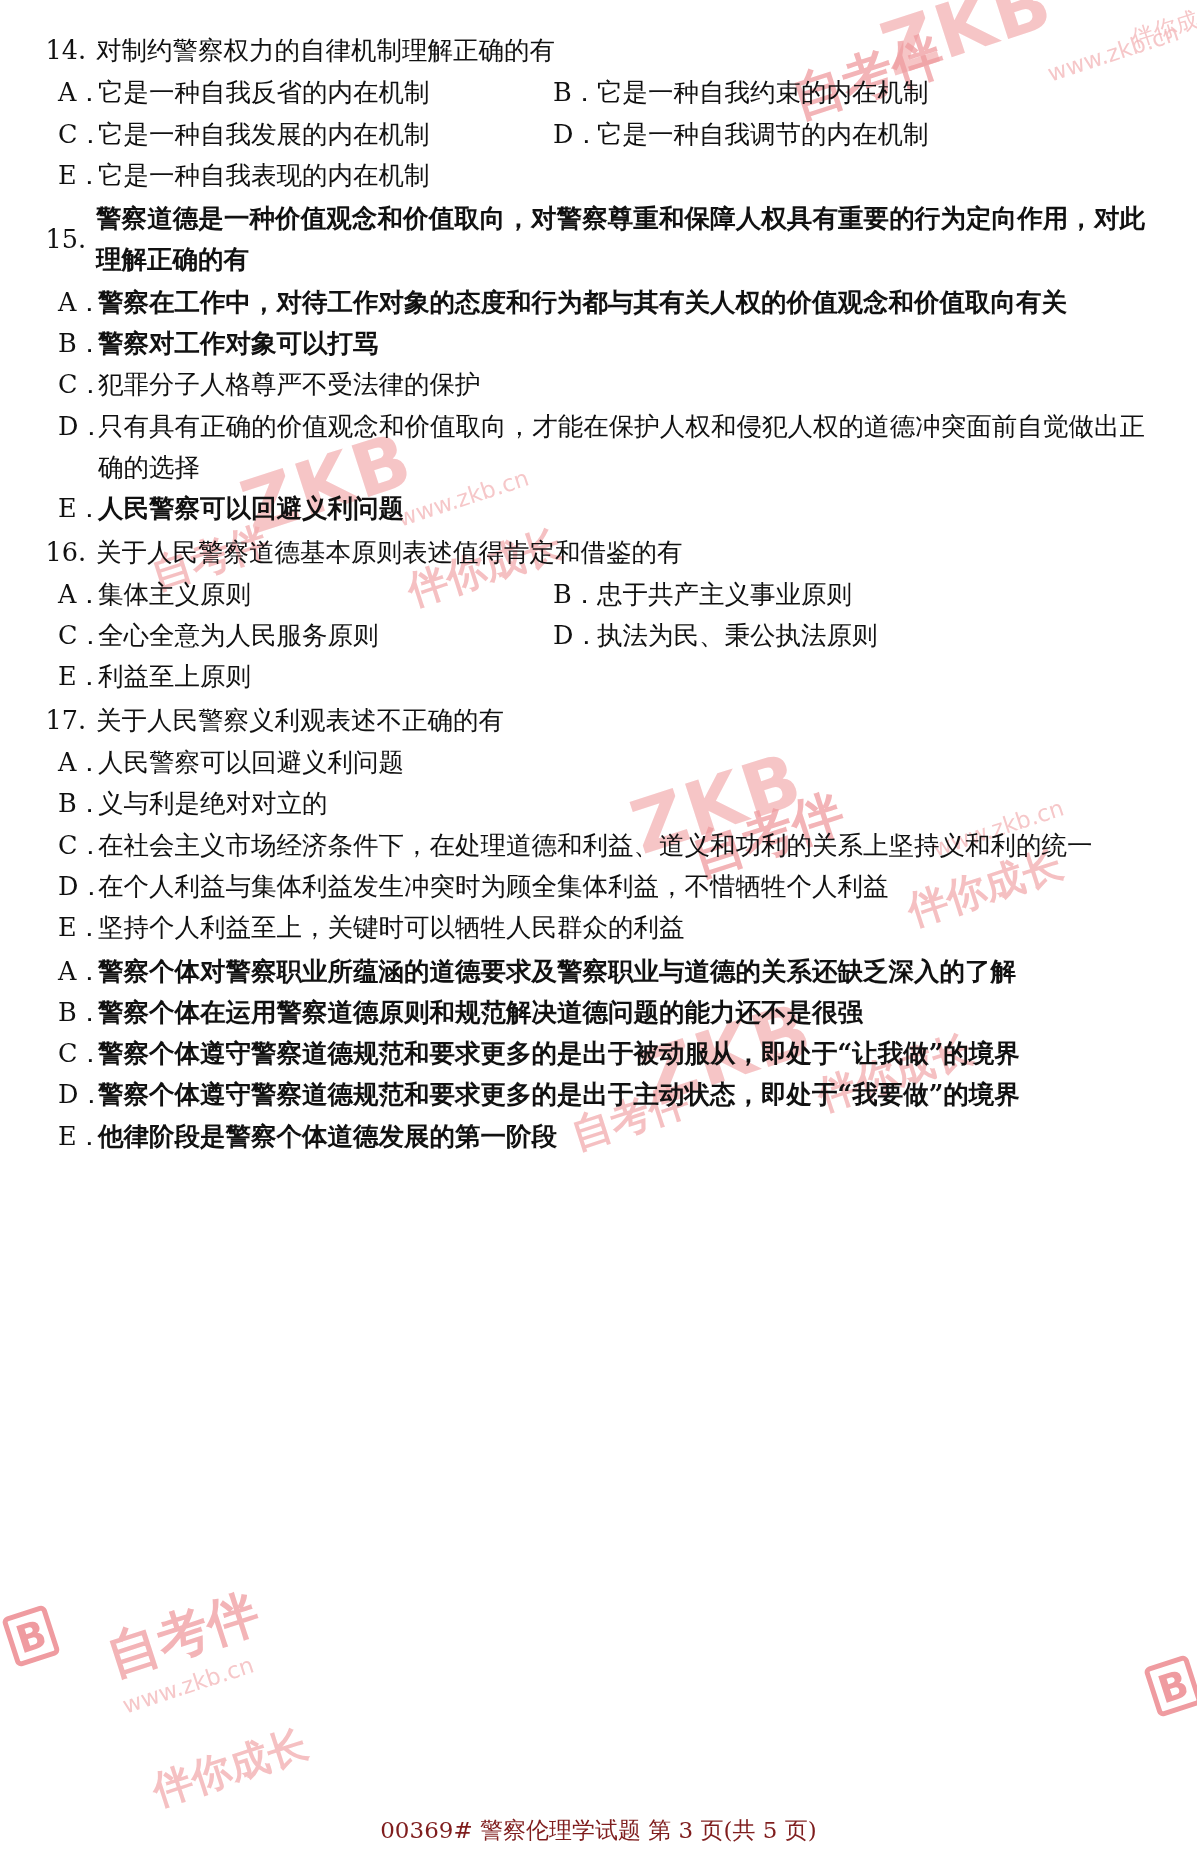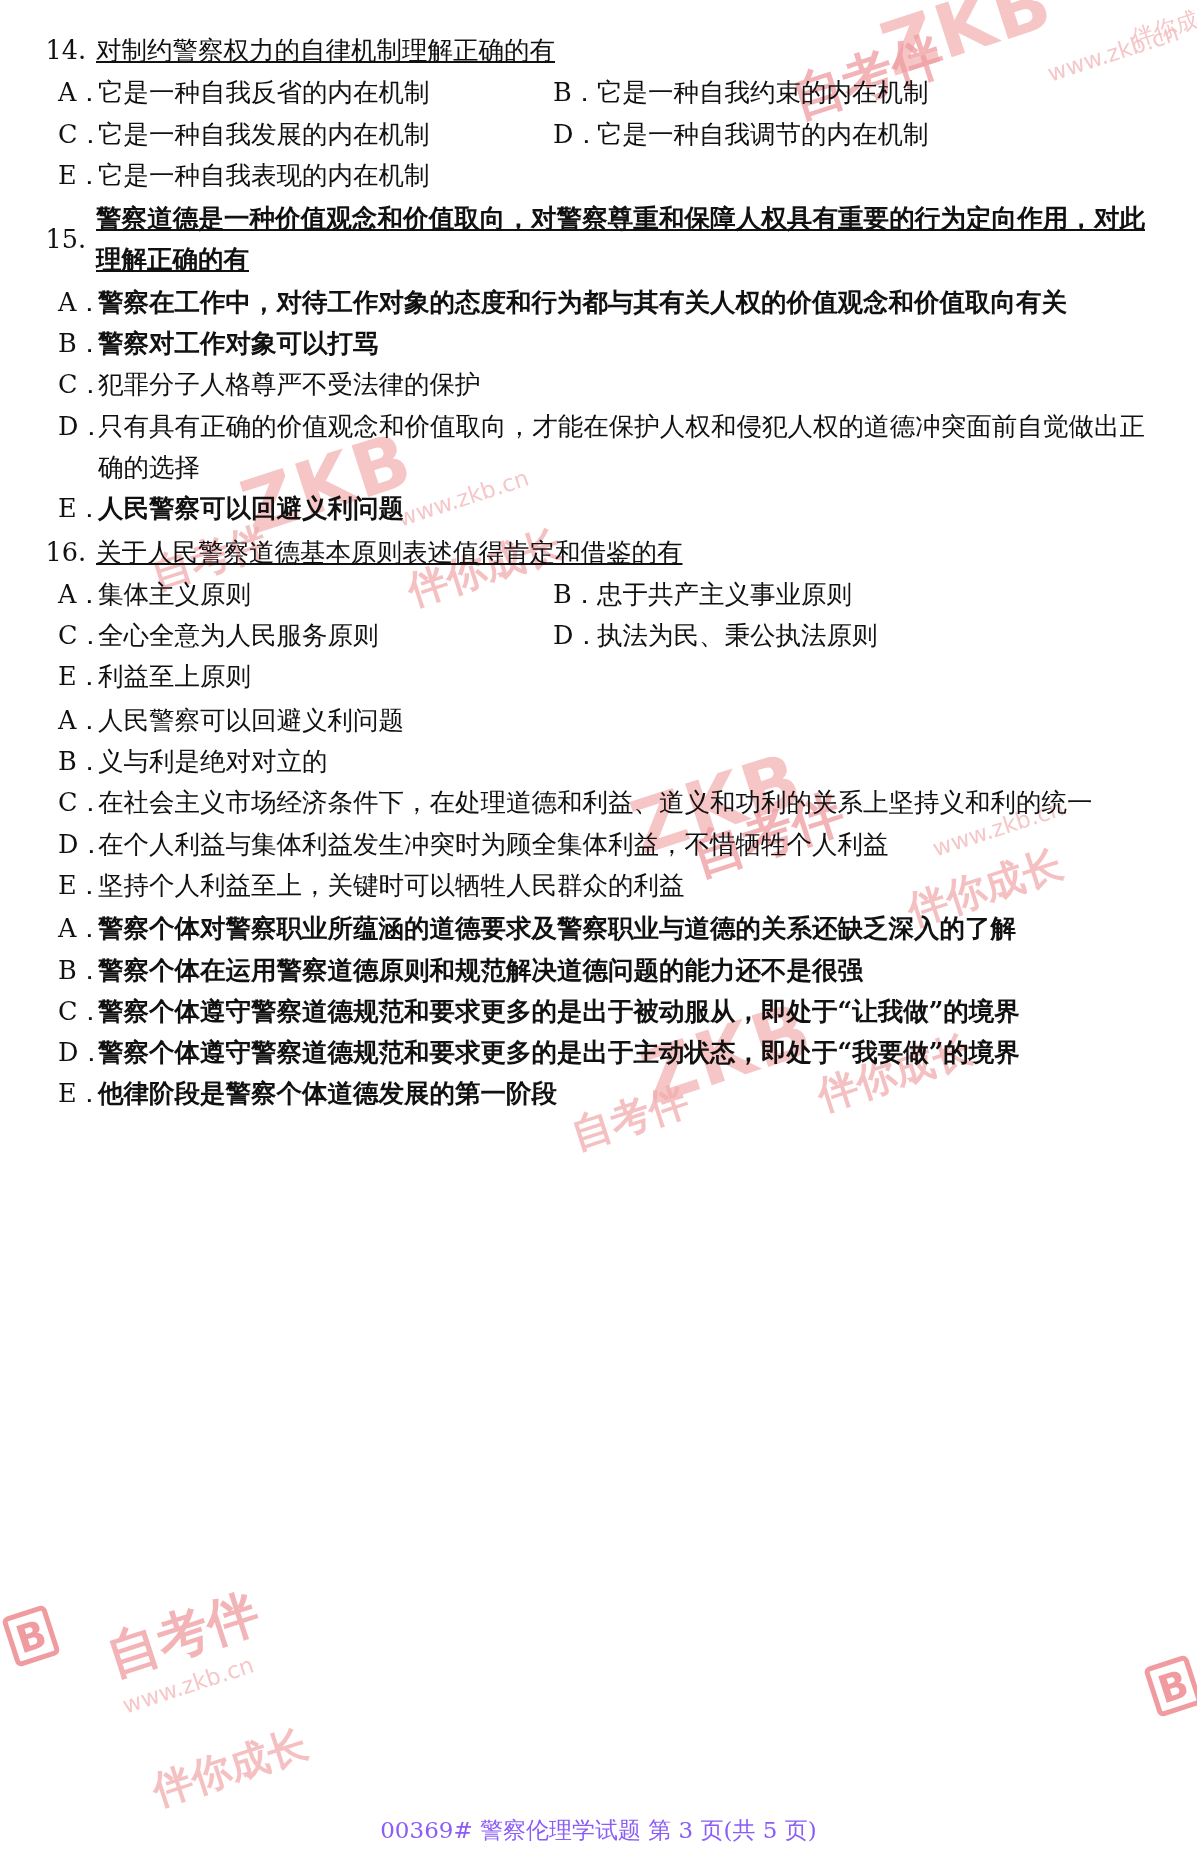--- a/index.html
+++ b/index.html
@@ -75,21 +75,20 @@
     flex: 0 0 62px;
     text-align: right;
     padding-right: 10px;
     box-sizing: border-box;
     letter-spacing: 0px;
   }
   .q-text {
     flex: 1 1 auto;
     text-align: justify;
     text-justify: inter-ideograph;
-    text-decoration: underline;
   }
 
   .opts {
     margin-top: 1px;
   }
   .opt {
     display: flex;
     align-items: flex-start;
     font-size: 25.5px;
     line-height: 1.62;
@@ -123,21 +122,21 @@
 
   .bold { font-weight: bold; }
 
   .footer {
     position: absolute;
     left: 0;
     right: 0;
     bottom: 26px;
     text-align: center;
     font-size: 23px;
-    color: #8b5cf6;
+    color: #7f1d1d;
     z-index: 3;
     font-family: "DejaVu Serif", "Liberation Serif", serif;
   }
 
   
   .blogo {
     position: absolute;
     width: 46px;
     height: 52px;
     border: 5px solid #ef9ba0;
@@ -273,20 +272,24 @@
         </div>
       </div>
       <div class="opt">
         <span class="opt-letter">E．</span>
         <span class="opt-text">利益至上原则</span>
       </div>
     </div>
   </div>
 
   <div class="q">
+    <div class="q-head">
+      <span class="q-num">17.</span>
+      <span class="q-text">关于人民警察义利观表述不正确的有</span>
+    </div>
     <div class="opts">
       <div class="opt">
         <span class="opt-letter">A．</span>
         <span class="opt-text">人民警察可以回避义利问题</span>
       </div>
       <div class="opt">
         <span class="opt-letter">B．</span>
         <span class="opt-text">义与利是绝对对立的</span>
       </div>
       <div class="opt">

